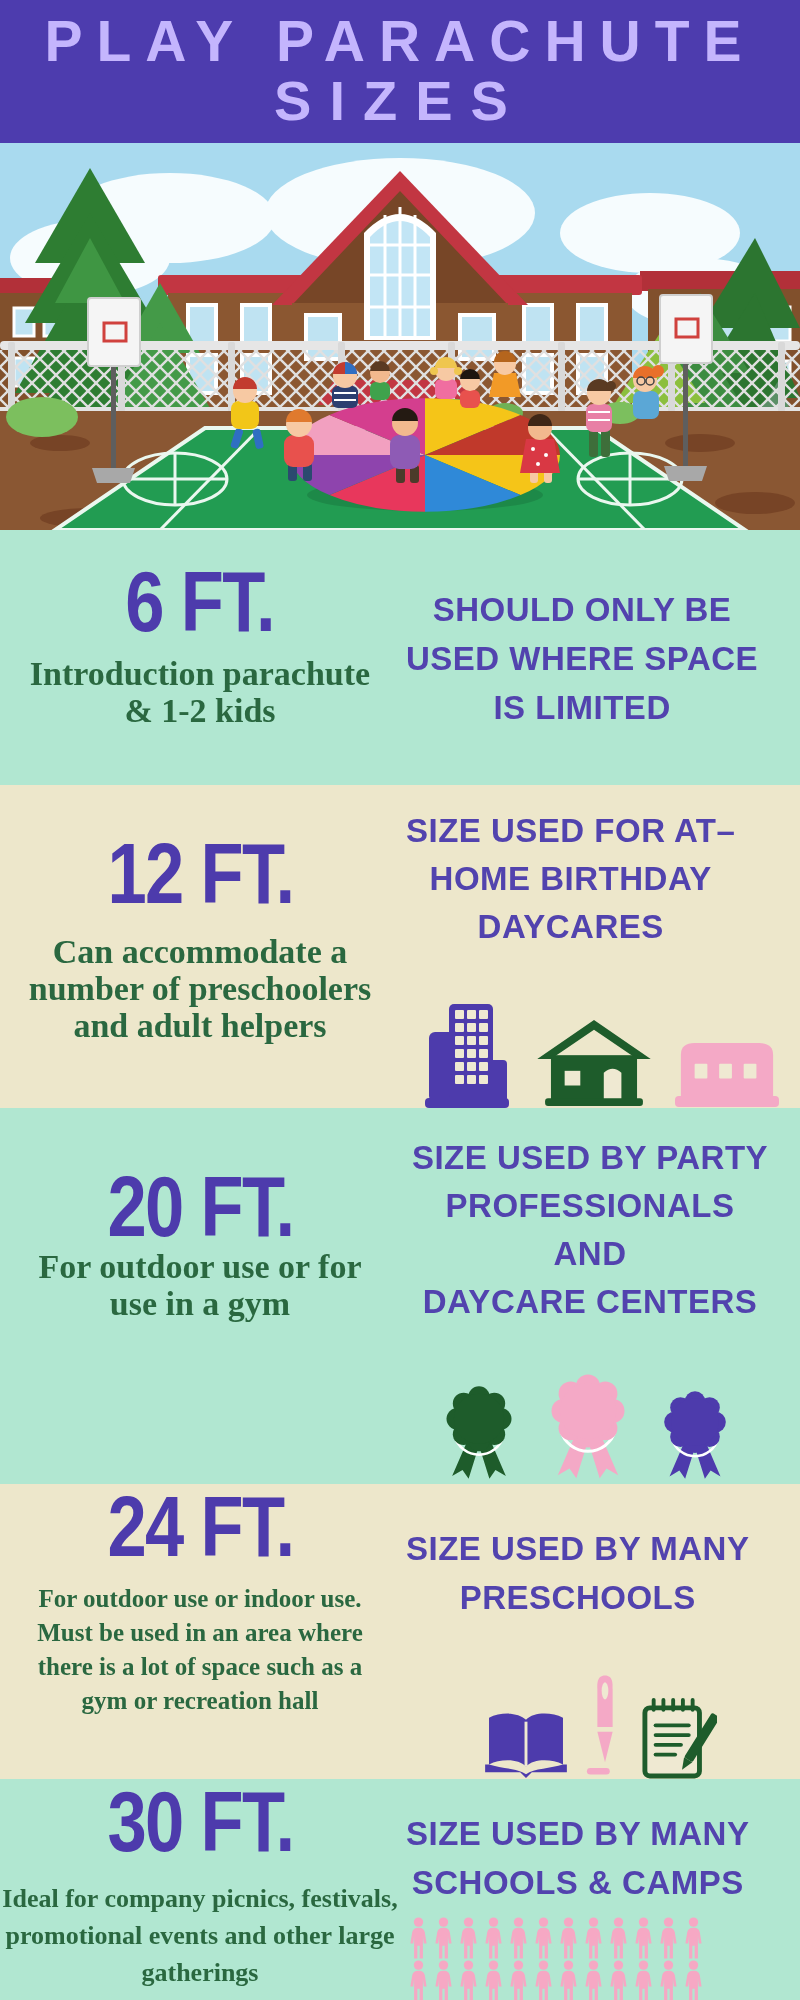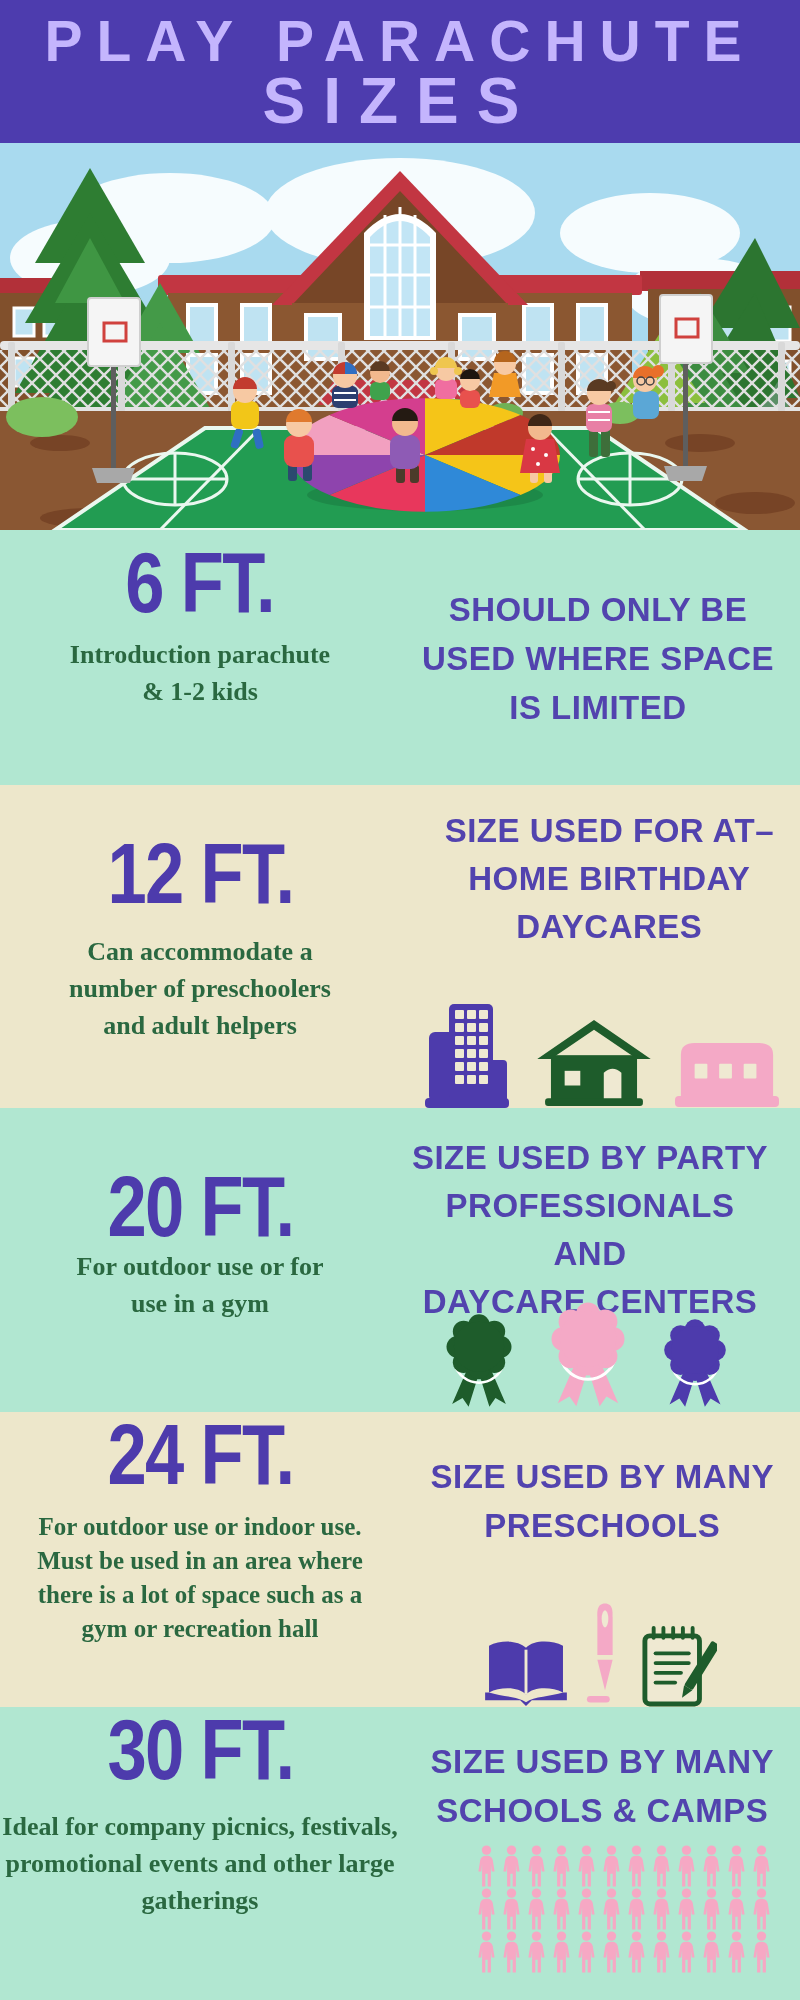--- a/index.html
+++ b/index.html
@@ -1,43 +1,43 @@
 <!DOCTYPE html>
 <html><head>
 <meta charset="utf-8">
 <style>
   html,body{margin:0;padding:0;background:#fff;}
   .page{width:800px;height:2000px;position:relative;font-family:"Liberation Sans",sans-serif;overflow:hidden;}
 
   
   .header{height:143px;background:#4D3CAE;text-align:center;color:#c4b5fd;}
   .header .hl1{padding-top:10px;font-size:57px;font-weight:600;letter-spacing:14px;line-height:62px;}
-  .header .hl2{font-size:64px;font-weight:600;letter-spacing:18px;line-height:58px;}
+  .header .hl2{font-size:56px;font-weight:600;letter-spacing:18px;line-height:58px;}
 
   
   .illus{height:387px;line-height:0;}
 
   
   .sec{display:flex;}
   .sec.mint{background:#B1E7D1;}
   .sec.cream{background:#EDE7CB;}
-  .s1{height:255px;} .s2{height:323px;} .s3{height:304px;} .s4{height:295px;} .s5{height:297px;}
+  .s1{height:255px;} .s2{height:323px;} .s3{height:376px;} .s4{height:295px;} .s5{height:297px;}
 
   .col-l{width:400px;box-sizing:border-box;display:flex;flex-direction:column;align-items:center;}
   .col-r{width:400px;box-sizing:border-box;padding:0 26px 4px 6px;position:relative;
-         display:flex;flex-direction:column;align-items:flex-end;}
+         display:flex;flex-direction:column;align-items:flex-start;}
 
   .size{font-family:"Liberation Sans",sans-serif;font-weight:800;font-size:86px;line-height:84px;
         color:#4D3BAC;transform:scaleX(0.82);transform-origin:50% 50%;letter-spacing:-2px;white-space:nowrap;}
-  .desc{font-family:"Liberation Serif",serif;font-weight:700;font-size:26px;line-height:37px;
+  .desc{font-family:"Liberation Serif",serif;font-weight:700;font-size:34px;line-height:37px;
         color:#2A6840;text-align:center;max-width:350px;}
   .rhead{font-weight:800;font-size:33px;line-height:49px;color:#5243AE;text-align:center;letter-spacing:.5px;}
 
   .s1 .col-r{padding-top:55px;}
-  .s1 .col-l{padding-top:10px;}
+  .s1 .col-l{padding-top:29px;}
   .s2 .col-l{padding-top:46px;} .s2 .col-r{padding-top:22px;} .s2 .rhead{line-height:48px;}
   .s3 .col-l{padding-top:56px;} .s3 .col-r{padding-top:26px;} .s3 .rhead{line-height:48px;}
   .s4 .col-l{} .s4 .col-r{padding-top:40px;}
   .s5 .col-l{gap:8px;} .s5 .col-r{padding-top:30px;}
   .s1 .desc{margin-top:12px;} .s2 .desc{margin-top:18px;} .s3 .desc{margin-top:0;}
   .s4 .desc{margin-top:14px;font-size:25px;line-height:34px;max-width:382px;}
   .s5 .desc{margin-top:9px;font-size:26px;line-height:37px;max-width:398px;}
 
   .icons-row{position:absolute;bottom:0;left:0;right:0;display:flex;justify-content:center;align-items:flex-end;gap:22px;line-height:0;}
   .s3 .icons-row{gap:26px;transform:translateX(-14px);}

